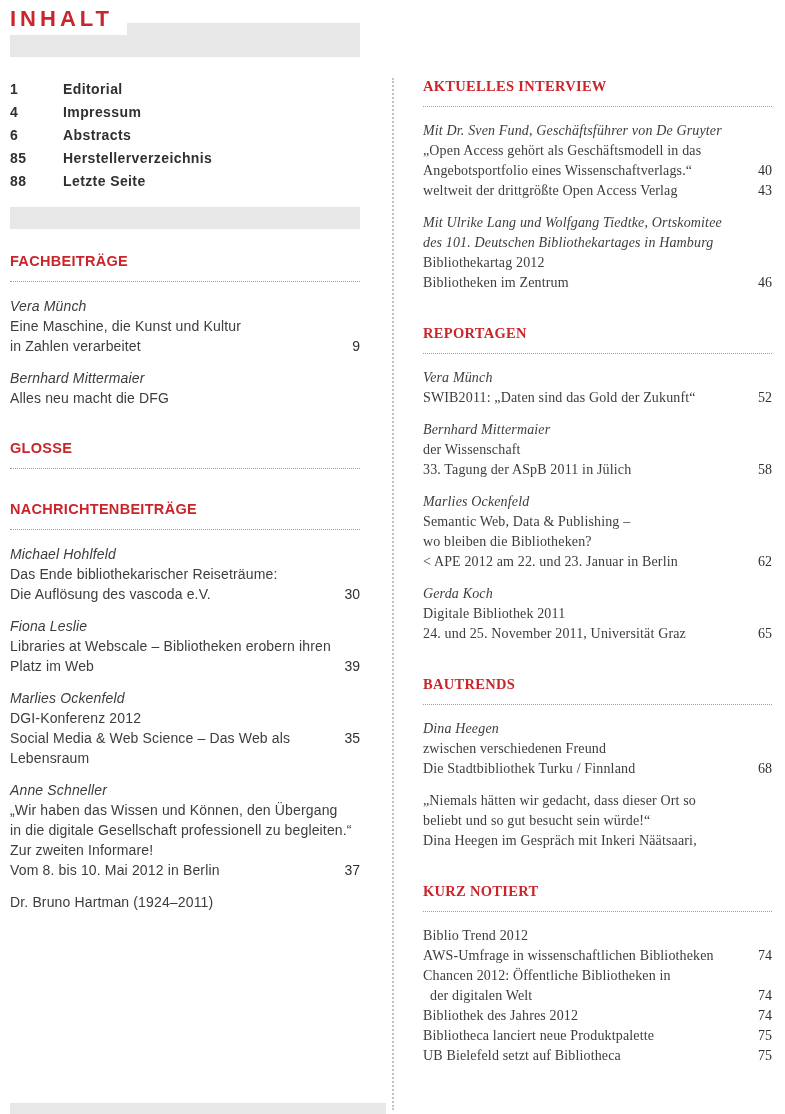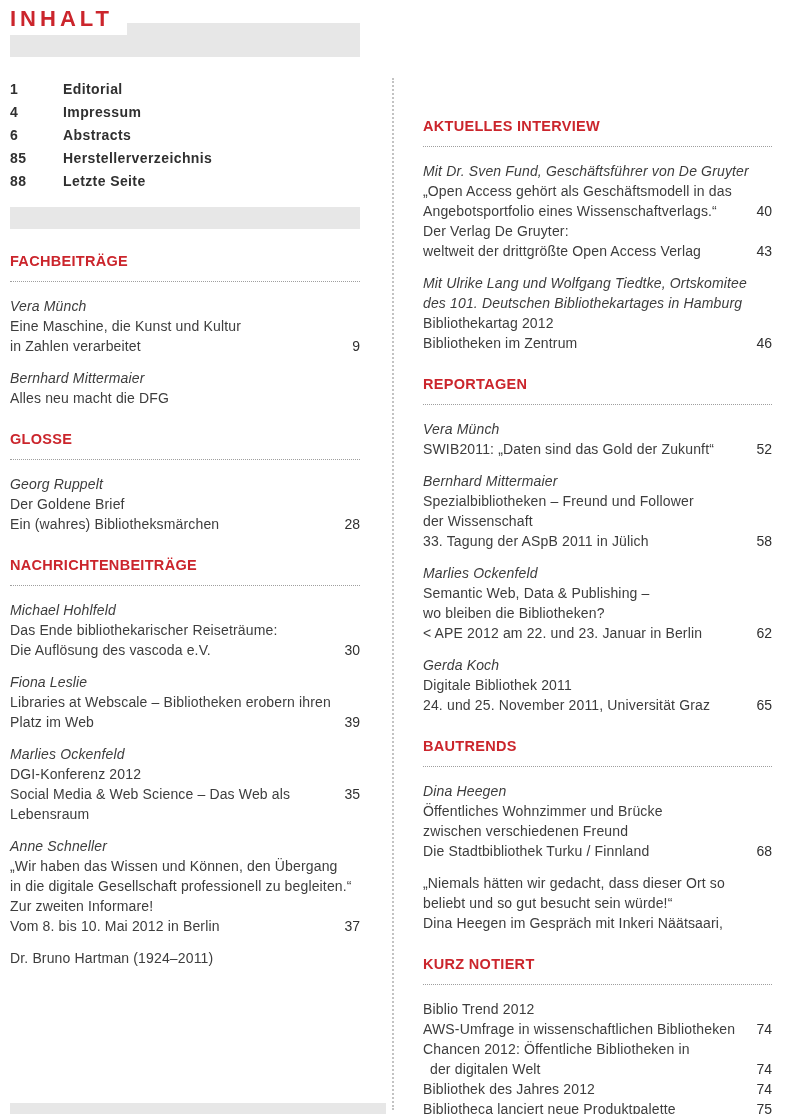--- a/index.html
+++ b/index.html
@@ -32,23 +32,23 @@
     color:var(--accent);background:#ffffff;padding:4px 14px 3px 0;
   }
   .index-list{margin-top:21px;}
   .idx-row{display:flex;line-height:23px;font-size:14px;font-weight:bold;color:var(--bold-text);letter-spacing:.4px;}
   .idx-num{flex:none;width:53px;}
   .band-mid{width:350px;height:22px;background:var(--band);margin-top:14px;}
   .sections-left{margin-top:24px;}
   
   .divider{flex:none;width:0;margin-left:32px;margin-top:78px;height:1032px;border-left:2px dotted var(--rule-light);}
   
-  .col-right{flex:1;padding-left:29px;padding-top:118px;}
-  
-  .sec + .sec{margin-top:23px;}
+  .col-right{flex:1;padding-left:29px;padding-top:78px;font-family:Liberation Serif, serif;}
+  
+  .sec + .sec{margin-top:32px;}
   .sec-heading{
     margin:0;font-size:14.5px;line-height:17px;font-weight:bold;
     letter-spacing:.3px;color:var(--accent);
   }
   .rule{height:0;border-top:1px dotted var(--rule);margin:11px 0 14px 0;}
   .entry{margin-bottom:12px;}
   .entry:last-child{margin-bottom:0;}
   .line{display:flex;justify-content:space-between;align-items:baseline;line-height:20px;font-size:14px;}
   .t{letter-spacing:.15px;}
   .t.i{font-style:italic;}
@@ -110,32 +110,20 @@
               <span class="t i">Bernhard Mittermaier</span>
             </div>
             <div class="line">
               <span class="t">Alles neu macht die DFG</span>
             </div>
           </div>
         </section>
         <section class="sec">
           <h2 class="sec-heading">GLOSSE</h2>
           <div class="rule"></div>
-          <div class="entry">
-            <div class="line">
-              <span class="t i">Georg Ruppelt</span>
-            </div>
-            <div class="line">
-              <span class="t">Der Goldene Brief</span>
-            </div>
-            <div class="line">
-              <span class="t">Ein (wahres) Bibliotheksmärchen</span>
-              <span class="p">28</span>
-            </div>
-          </div>
         </section>
         <section class="sec">
           <h2 class="sec-heading">NACHRICHTENBEITRÄGE</h2>
           <div class="rule"></div>
           <div class="entry">
             <div class="line">
               <span class="t i">Michael Hohlfeld</span>
             </div>
             <div class="line">
               <span class="t">Das Ende bibliothekarischer Reiseträume:</span>
@@ -208,23 +196,20 @@
               <span class="t i">Mit Dr. Sven Fund, Geschäftsführer von De Gruyter</span>
             </div>
             <div class="line">
               <span class="t">„Open Access gehört als Geschäftsmodell in das</span>
             </div>
             <div class="line">
               <span class="t">Angebotsportfolio eines Wissenschaftverlags.“</span>
               <span class="p">40</span>
             </div>
             <div class="line">
-              <span class="t">Der Verlag De Gruyter:</span>
-            </div>
-            <div class="line">
               <span class="t">weltweit der drittgrößte Open Access Verlag</span>
               <span class="p">43</span>
             </div>
           </div>
           <div class="entry">
             <div class="line">
               <span class="t i">Mit Ulrike Lang und Wolfgang Tiedtke, Ortskomitee</span>
             </div>
             <div class="line">
               <span class="t i">des 101. Deutschen Bibliothekartages in Hamburg</span>
@@ -248,23 +233,20 @@
             <div class="line">
               <span class="t">SWIB2011: „Daten sind das Gold der Zukunft“</span>
               <span class="p">52</span>
             </div>
           </div>
           <div class="entry">
             <div class="line">
               <span class="t i">Bernhard Mittermaier</span>
             </div>
             <div class="line">
-              <span class="t">Spezialbibliotheken – Freund und Follower</span>
-            </div>
-            <div class="line">
               <span class="t">der Wissenschaft</span>
             </div>
             <div class="line">
               <span class="t">33. Tagung der ASpB 2011 in Jülich</span>
               <span class="p">58</span>
             </div>
           </div>
           <div class="entry">
             <div class="line">
               <span class="t i">Marlies Ockenfeld</span>
@@ -294,23 +276,20 @@
           </div>
         </section>
         <section class="sec">
           <h2 class="sec-heading">BAUTRENDS</h2>
           <div class="rule"></div>
           <div class="entry">
             <div class="line">
               <span class="t i">Dina Heegen</span>
             </div>
             <div class="line">
-              <span class="t">Öffentliches Wohnzimmer und Brücke</span>
-            </div>
-            <div class="line">
               <span class="t">zwischen verschiedenen Freund</span>
             </div>
             <div class="line">
               <span class="t">Die Stadtbibliothek Turku / Finnland</span>
               <span class="p">68</span>
             </div>
           </div>
           <div class="entry">
             <div class="line">
               <span class="t">„Niemals hätten wir gedacht, dass dieser Ort so</span>

